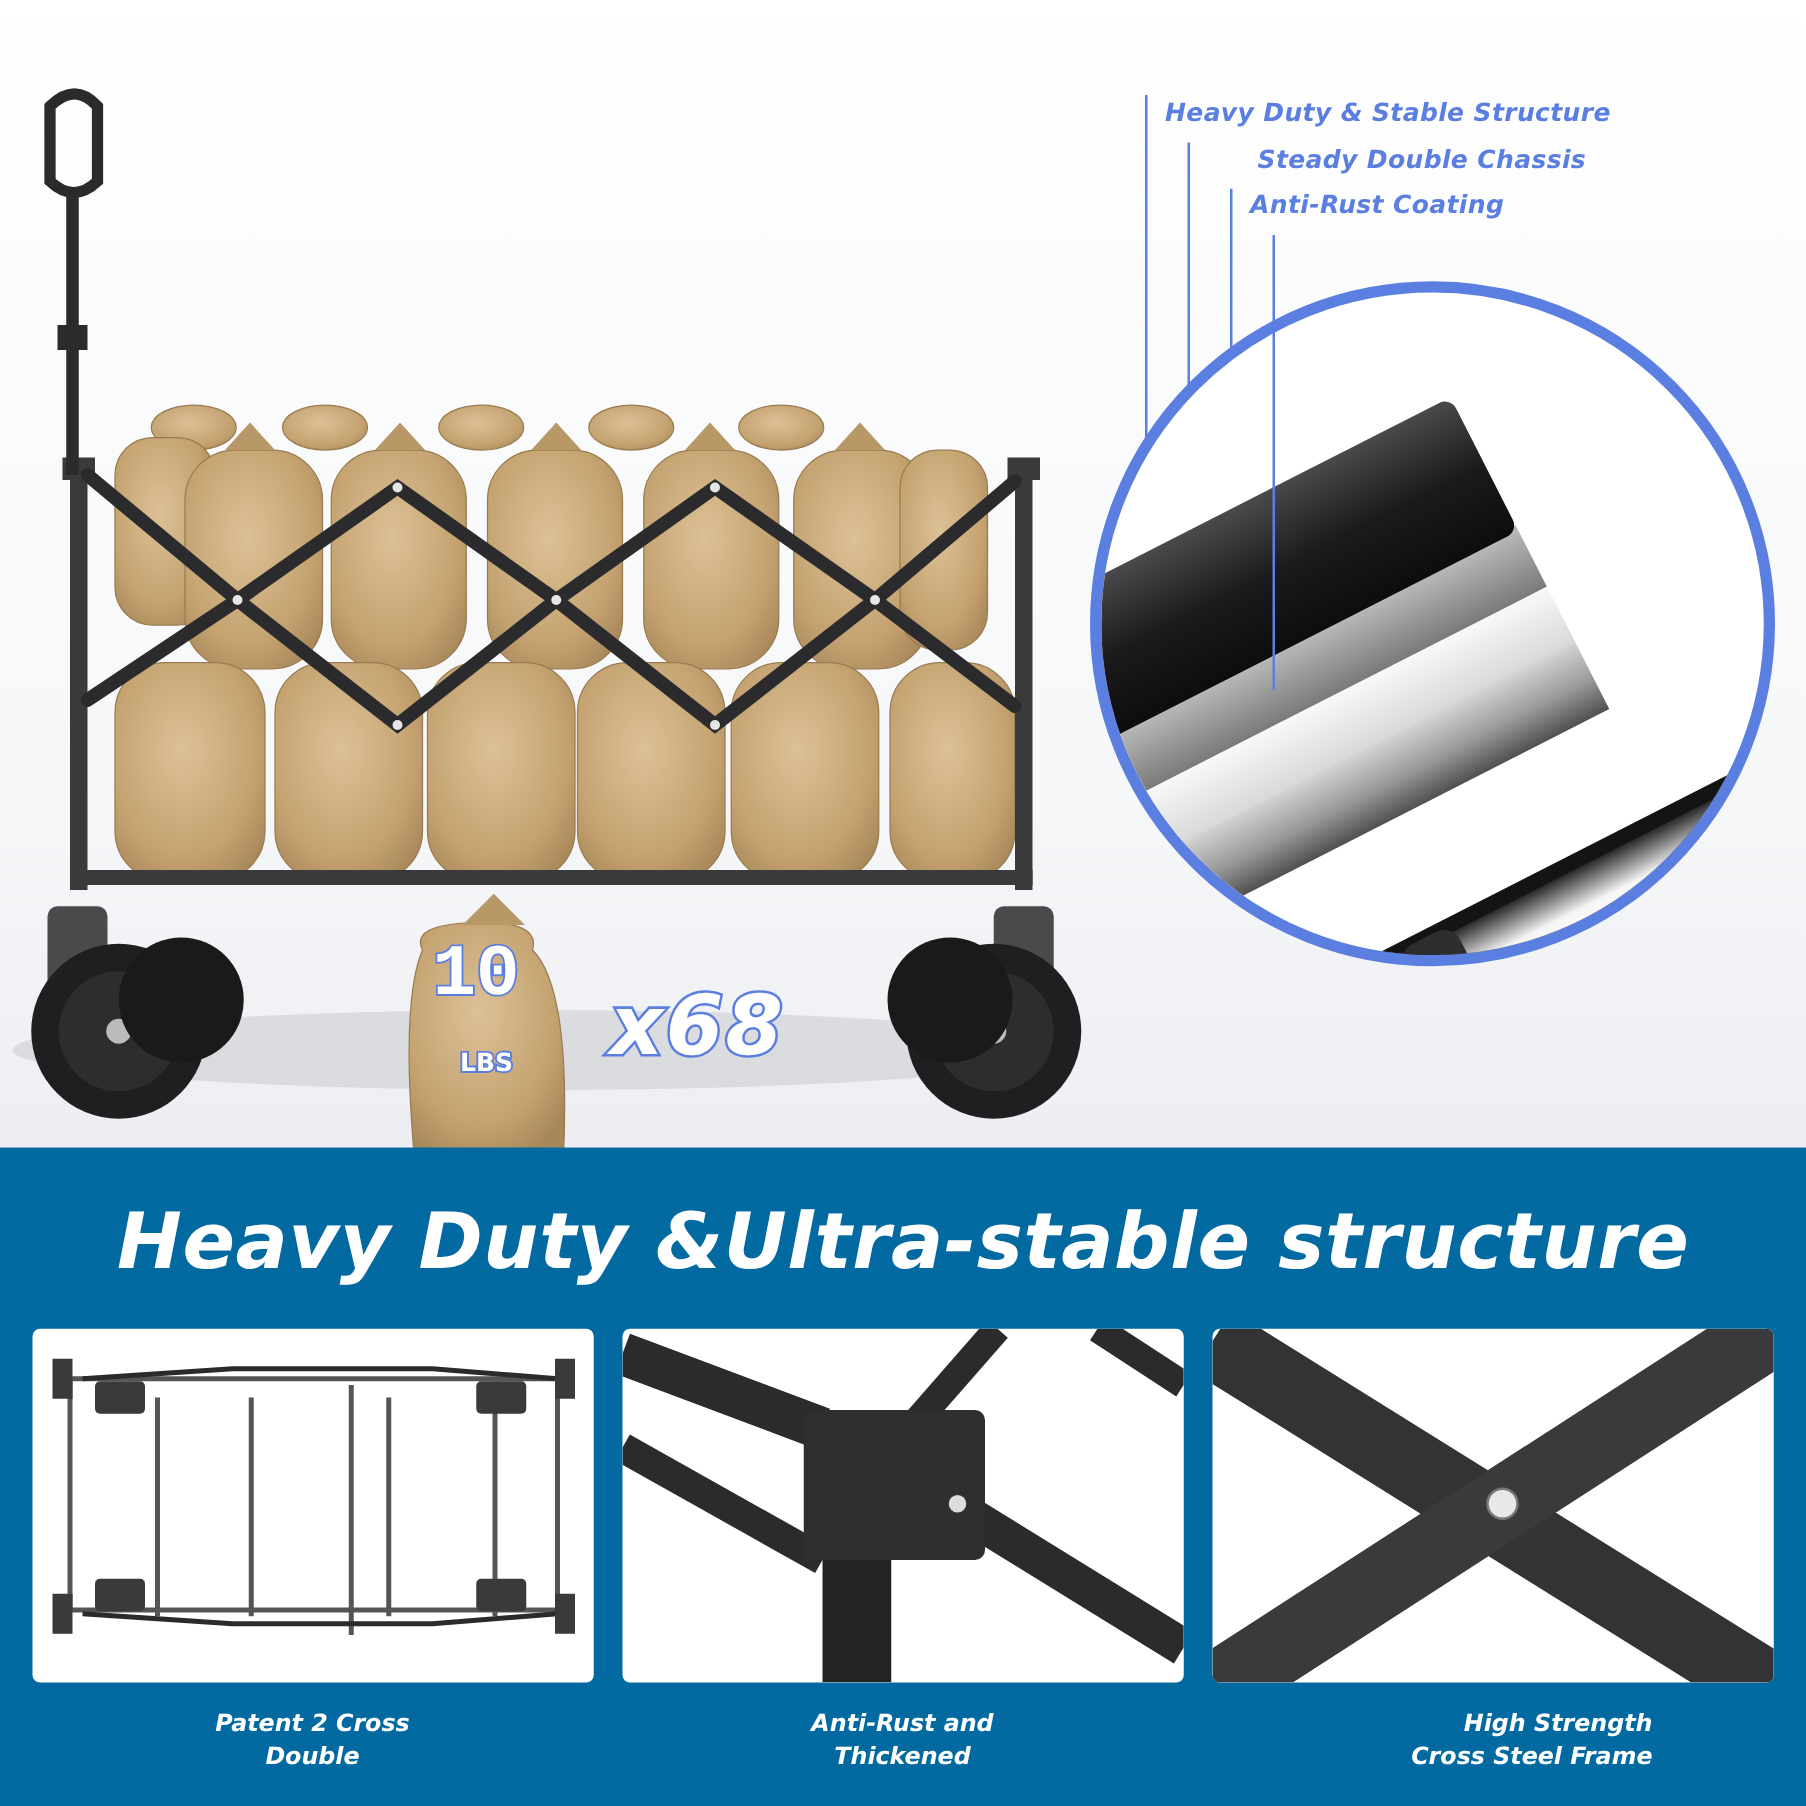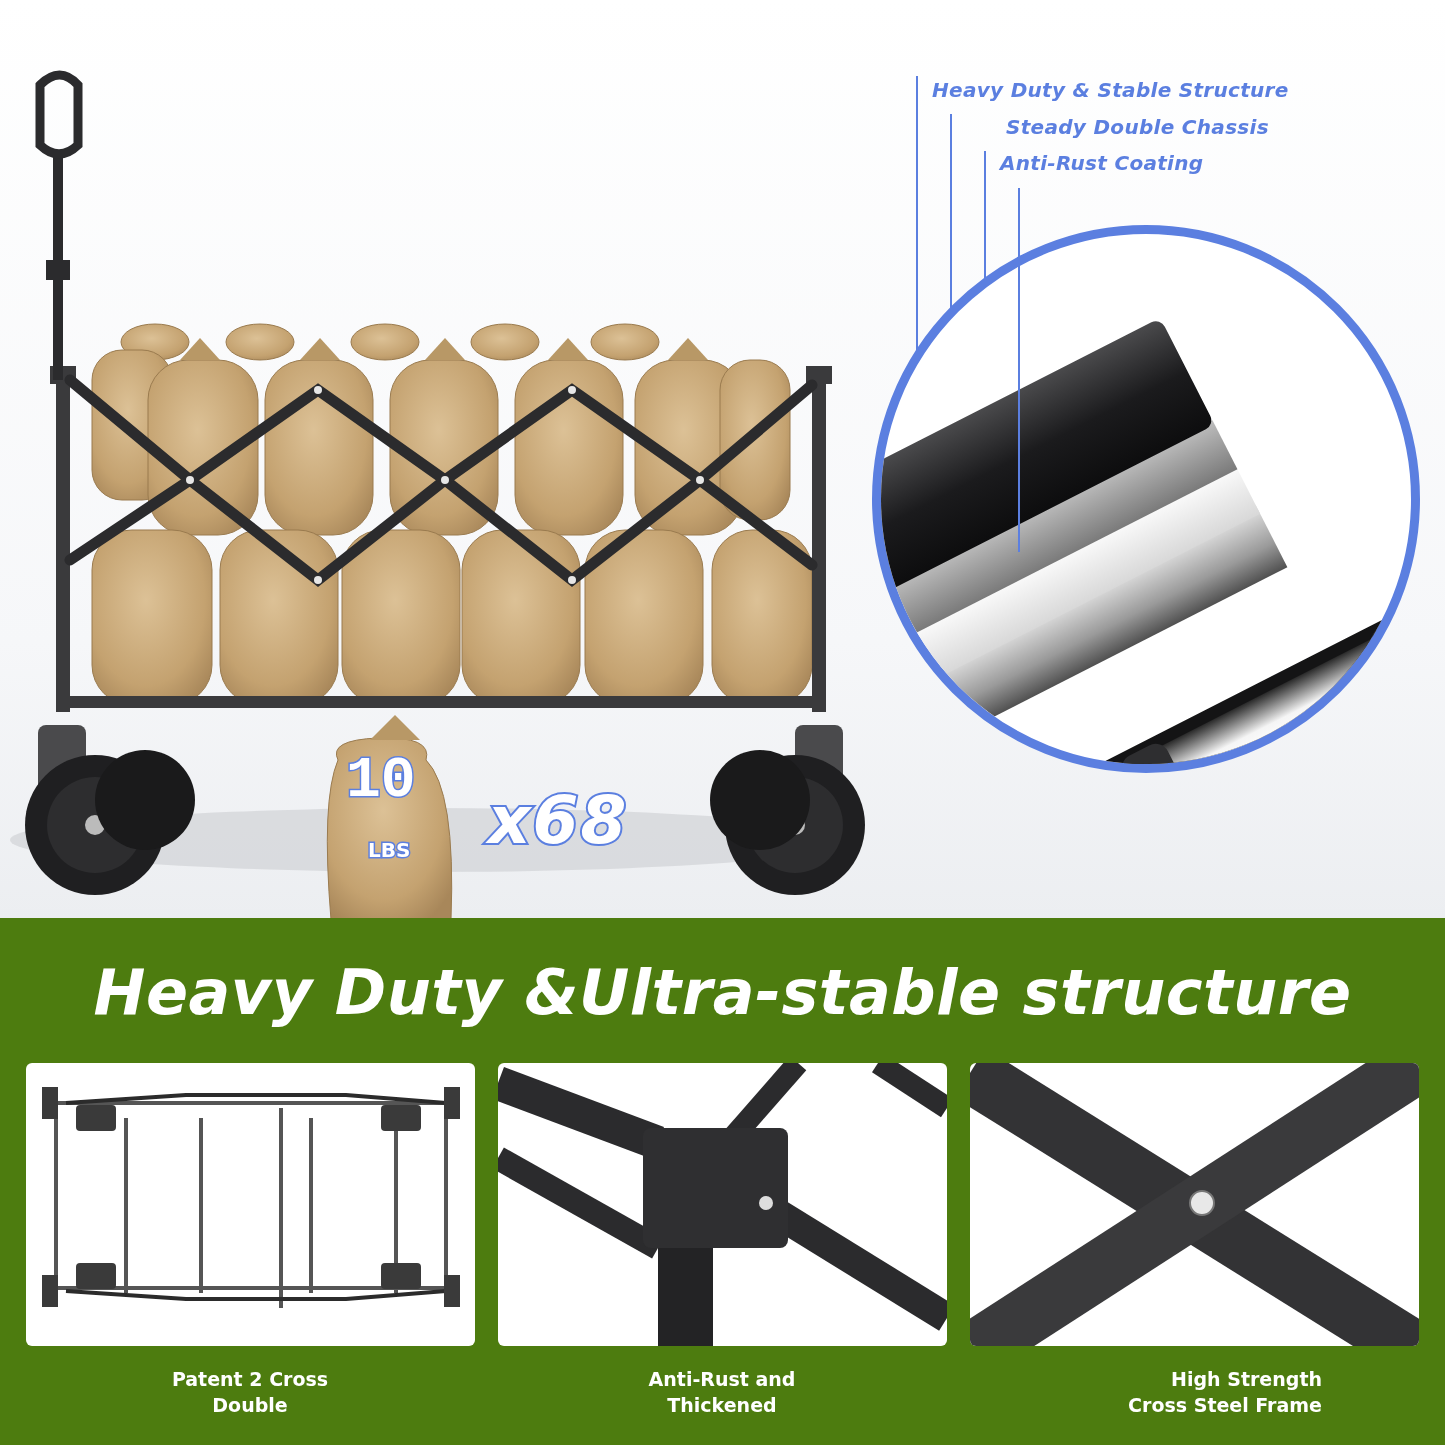--- a/index.html
+++ b/index.html
@@ -20,25 +20,25 @@
 
   
   .cart { position: absolute; left: 0; top: 60px; width: 880px; height: 860px; }
 
   .badge-10 { position: absolute; font-weight: bold; color: #fff; font-family: "DejaVu Sans", sans-serif;
     -webkit-text-stroke: 3px #5b7fe0; paint-order: stroke fill; }
   .x68 { position: absolute; left: 488px; top: 782px; font-size: 66px; font-style: italic; font-weight: bold;
     color: #fff; -webkit-text-stroke: 4px #5b7fe0; paint-order: stroke fill; letter-spacing: 2px; }
 
   
-  .band { position: absolute; left: 0; top: 918px; width: 1445px; height: 527px; background: #4d7c0f; }
+  .band { position: absolute; left: 0; top: 918px; width: 1445px; height: 527px; background: #0369a1; }
   .band-title { position: absolute; left: 0; top: 38px; width: 1445px; text-align: center;
     color: #fff; font-weight: bold; font-style: italic; font-size: 62px; letter-spacing: 0.5px; }
   .panel { position: absolute; top: 145px; height: 283px; background: #fff; border-radius: 6px; overflow: hidden; }
-  .panel-caption { position: absolute; top: 448px; color: #fff; font-weight: bold; 
+  .panel-caption { position: absolute; top: 448px; color: #fff; font-weight: bold; font-style: italic;
     font-size: 19px; text-align: center; line-height: 26px; }
 </style>
 </head>
 <body>
 
 <div class="hero">
 
   <div class="vline" style="left:916px; top:76px; height:340px;"></div>
   <div class="vline" style="left:950px; top:114px; height:364px;"></div>
   <div class="vline" style="left:984px; top:151px; height:364px;"></div>

